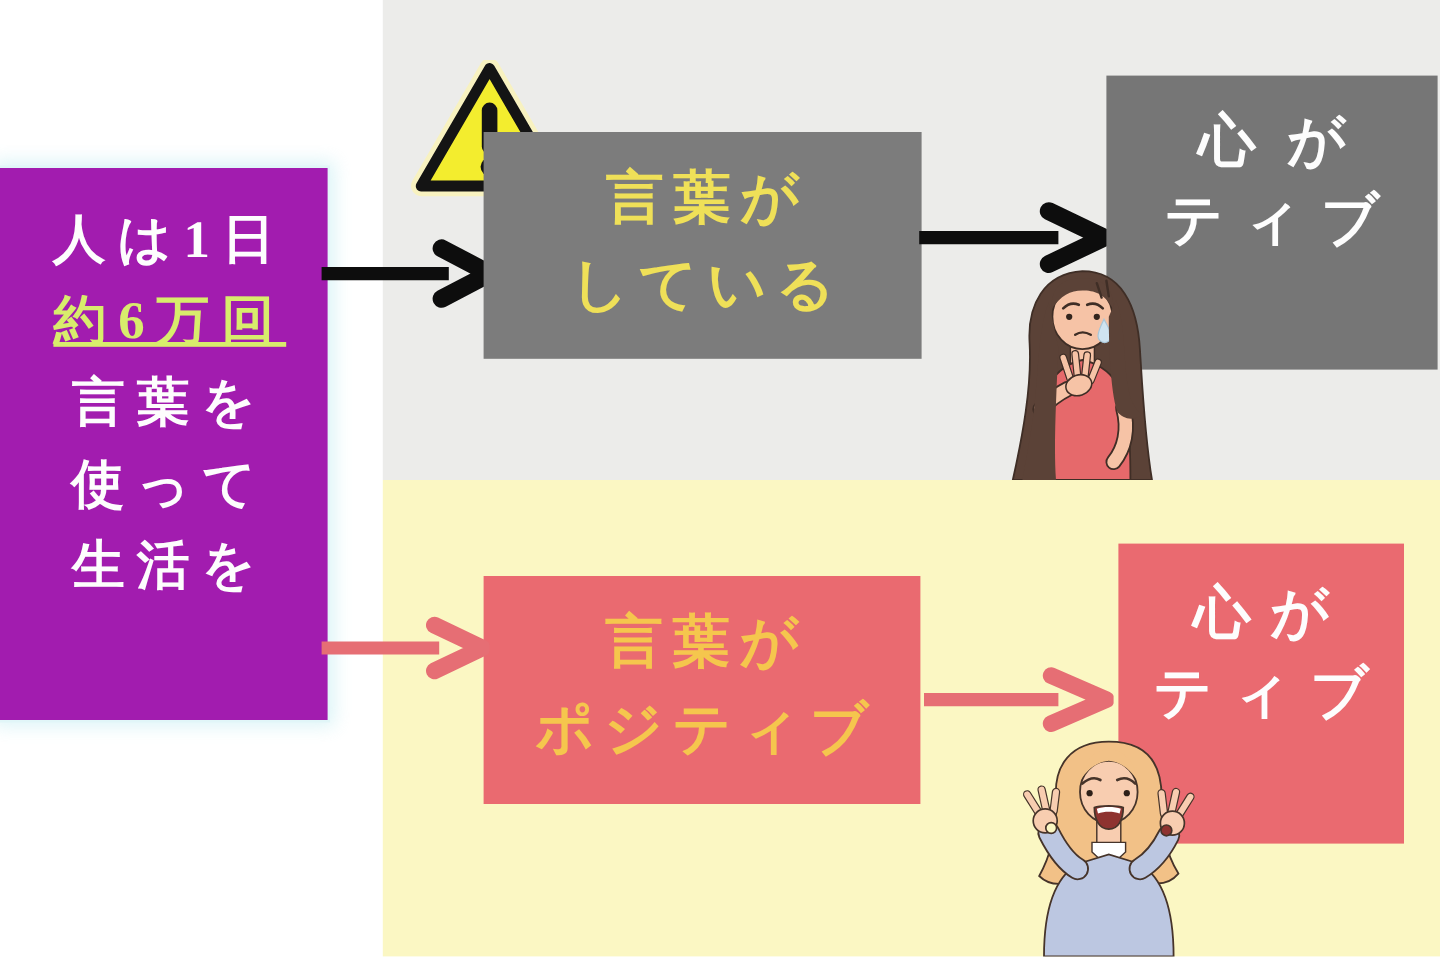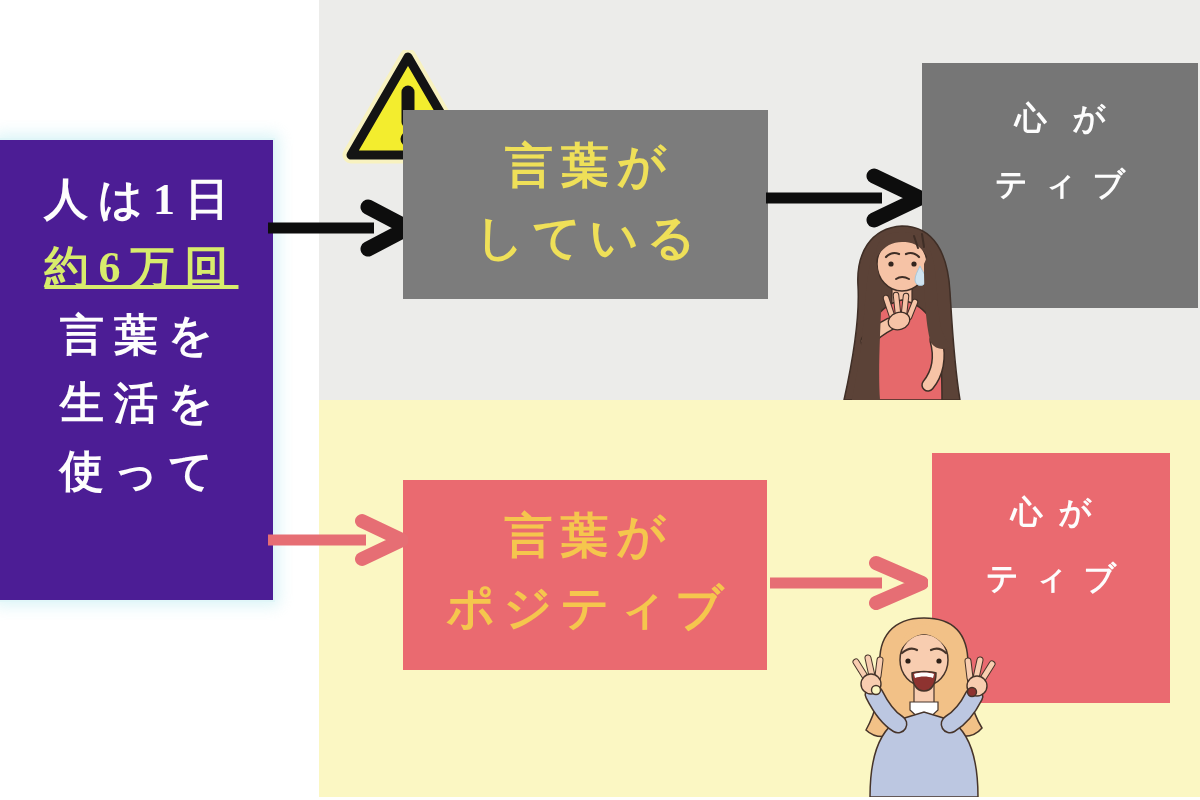--- a/index.html
+++ b/index.html
@@ -6,21 +6,21 @@
   .canvas{
     position:relative;width:1200px;height:800px;background:#ffffff;overflow:hidden;
     font-family:"Liberation Serif","DejaVu Serif",serif;
   }
   .abs{position:absolute;}
   
   .panel-gray{left:319px;top:0;width:881px;height:400px;background:#ececea;}
   .panel-yellow{left:319px;top:400px;width:881px;height:397px;background:#fbf7c3;}
   
   .intro-box{
-    left:0;top:140px;width:273px;height:460px;background:#4c1d95;
+    left:0;top:140px;width:273px;height:460px;background:#a21caf;
     box-shadow:0 0 0 2px rgba(224,246,248,.95),0 0 14px 6px rgba(200,238,242,.65);
     padding-top:26px;box-sizing:border-box;text-align:center;
   }
   .intro-line{
     height:68px;line-height:68px;font-size:44px;font-weight:bold;color:#fdfdfd;
     letter-spacing:10px;text-indent:10px;white-space:nowrap;
   }
   .intro-line.hl{color:#d8ec6c;text-decoration:underline;}
   
   .flow-box{box-sizing:border-box;text-align:center;}
@@ -28,40 +28,40 @@
   .mind-neg{left:922px;top:63px;width:276px;height:245px;background:#767676;padding-top:22px;}
   .words-pos{left:403px;top:480px;width:364px;height:190px;background:#ea6a70;padding-top:20px;}
   .mind-pos{left:932px;top:453px;width:238px;height:250px;background:#ea6a70;padding-top:26px;}
   .words-line{
     height:72px;line-height:72px;font-size:48px;font-weight:bold;
     letter-spacing:8px;text-indent:8px;white-space:nowrap;
   }
   .words-neg .words-line{color:#efe058;}
   .words-pos .words-line{color:#f5c64d;}
   .mind-line{
-    height:66px;line-height:66px;font-size:32px;font-weight:bold;color:#fdfdfd;
+    height:66px;line-height:66px;font-size:48px;font-weight:bold;color:#fdfdfd;
     letter-spacing:16px;text-indent:16px;white-space:nowrap;
   }
   .mind-line.wide{letter-spacing:26px;text-indent:26px;}
   svg{display:block;}
 </style>
 </head>
 <body>
 
 <div class="canvas">
 
   <div class="abs panel-gray"></div>
   <div class="abs panel-yellow"></div>
 
   <div class="abs intro-box">
     <div class="intro-line">人は1日</div>
     <div class="intro-line hl">約6万回</div>
     <div class="intro-line">言葉を</div>
+    <div class="intro-line">使って</div>
     <div class="intro-line">生活を</div>
-    <div class="intro-line">使って</div>
   </div>
 
   <svg class="abs" style="left:264px;top:198px" width="150" height="60" viewBox="0 0 150 60">
     <line x1="4" y1="30" x2="110" y2="30" stroke="#0d0d0d" stroke-width="11"></line>
     <path d="M104 9 L144 30 L104 51" fill="none" stroke="#0d0d0d" stroke-width="15" stroke-linecap="round" stroke-linejoin="round"></path>
   </svg>
 
   <svg class="abs" style="left:342px;top:50px" width="132" height="118" viewBox="0 0 132 118">
     <path d="M66 7 L9 105 L123 105 Z" fill="none" stroke="#f8f2c0" stroke-width="17" stroke-linejoin="round"></path>
     <path d="M66 7 L9 105 L123 105 Z" fill="#f3ed2e" stroke="#141414" stroke-width="9" stroke-linejoin="round"></path>

